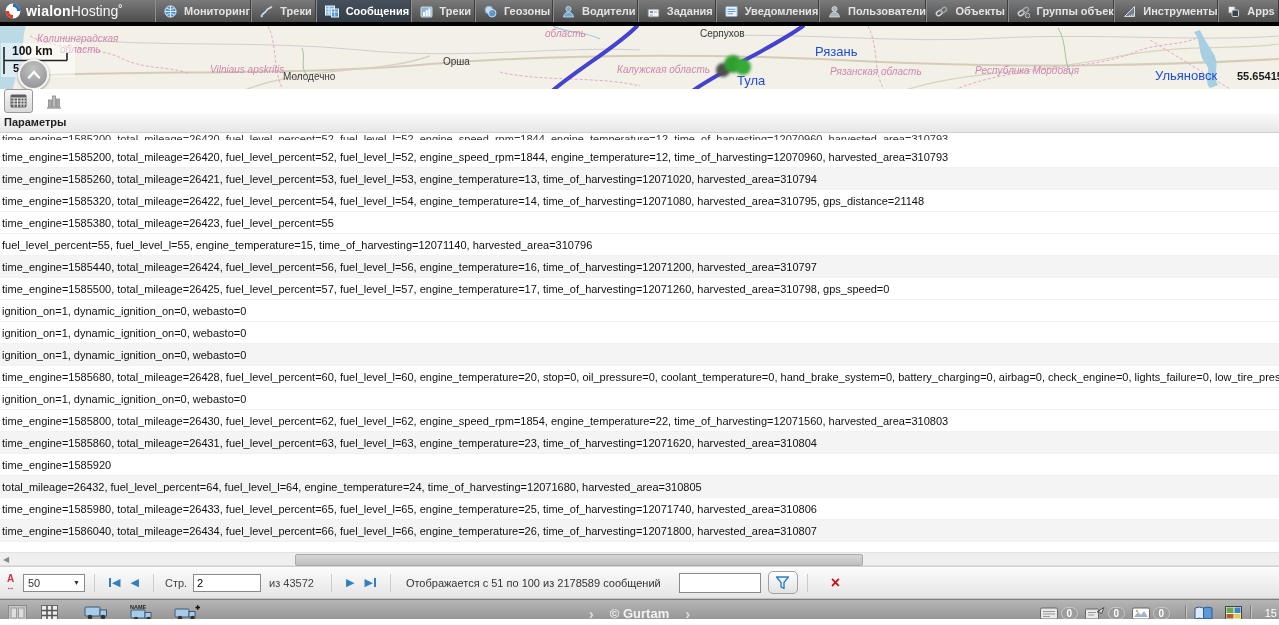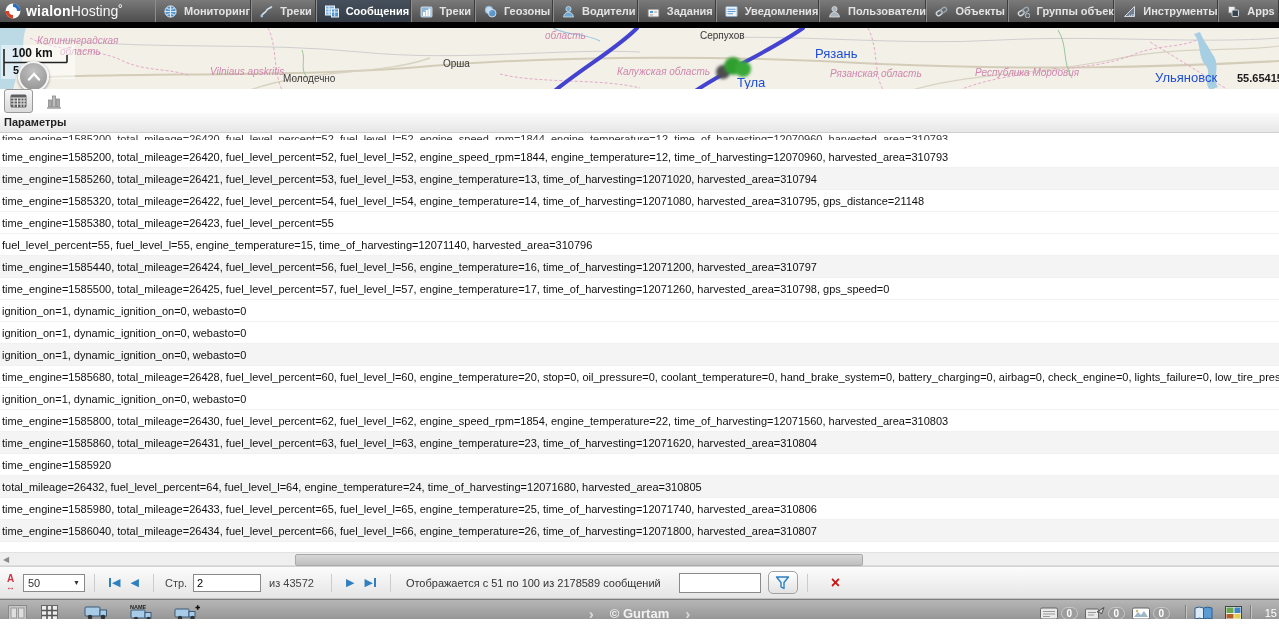--- a/index.html
+++ b/index.html
@@ -16,21 +16,21 @@
   .tabbar{display:flex;flex:1;min-width:0;}
   .tab{display:flex;align-items:center;gap:7px;padding:0 8px;white-space:nowrap;overflow:hidden;
        border-left:1px solid #8d8d8d;box-shadow:inset -1px 0 0 #3c3c3c;
        color:#e3e3e3;font-size:11px;font-weight:bold;cursor:pointer;}
   .tab.active{background:linear-gradient(#46505c,#333c46);color:#fff;}
   .tab .ticon{display:flex;flex:none;}
   .tab-groups{max-width:93px;}
 
   
   .map{position:absolute;top:22px;left:0;width:1279px;height:66px;background:#f3f0e7;
-       border-top:6px solid #000000;border-bottom:1px solid #8f8f8f;overflow:hidden;}
+       border-top:4px solid #000000;border-bottom:1px solid #8f8f8f;overflow:hidden;}
   .map svg.mapart{position:absolute;left:0;top:0;}
   .map-label{position:absolute;white-space:nowrap;pointer-events:none;}
   .lab-region{color:#cf87af;font-style:italic;font-size:10px;}
   .lab-city{color:#3a3a3a;font-size:10px;}
   .lab-city-lg{color:#1d4ed8;font-size:13px;}
   .scalebox{position:absolute;left:1px;top:17px;width:74px;height:34px;
             background:rgba(255,255,255,.5);}
   .scale-km{position:absolute;left:11px;top:1px;font-size:12px;font-weight:bold;color:#111;}
   .scale-mi{position:absolute;left:12px;top:19px;font-size:11px;font-weight:bold;color:#111;}
   .collapse-btn{position:absolute;left:18px;top:33px;width:27px;height:27px;border-radius:50%;

